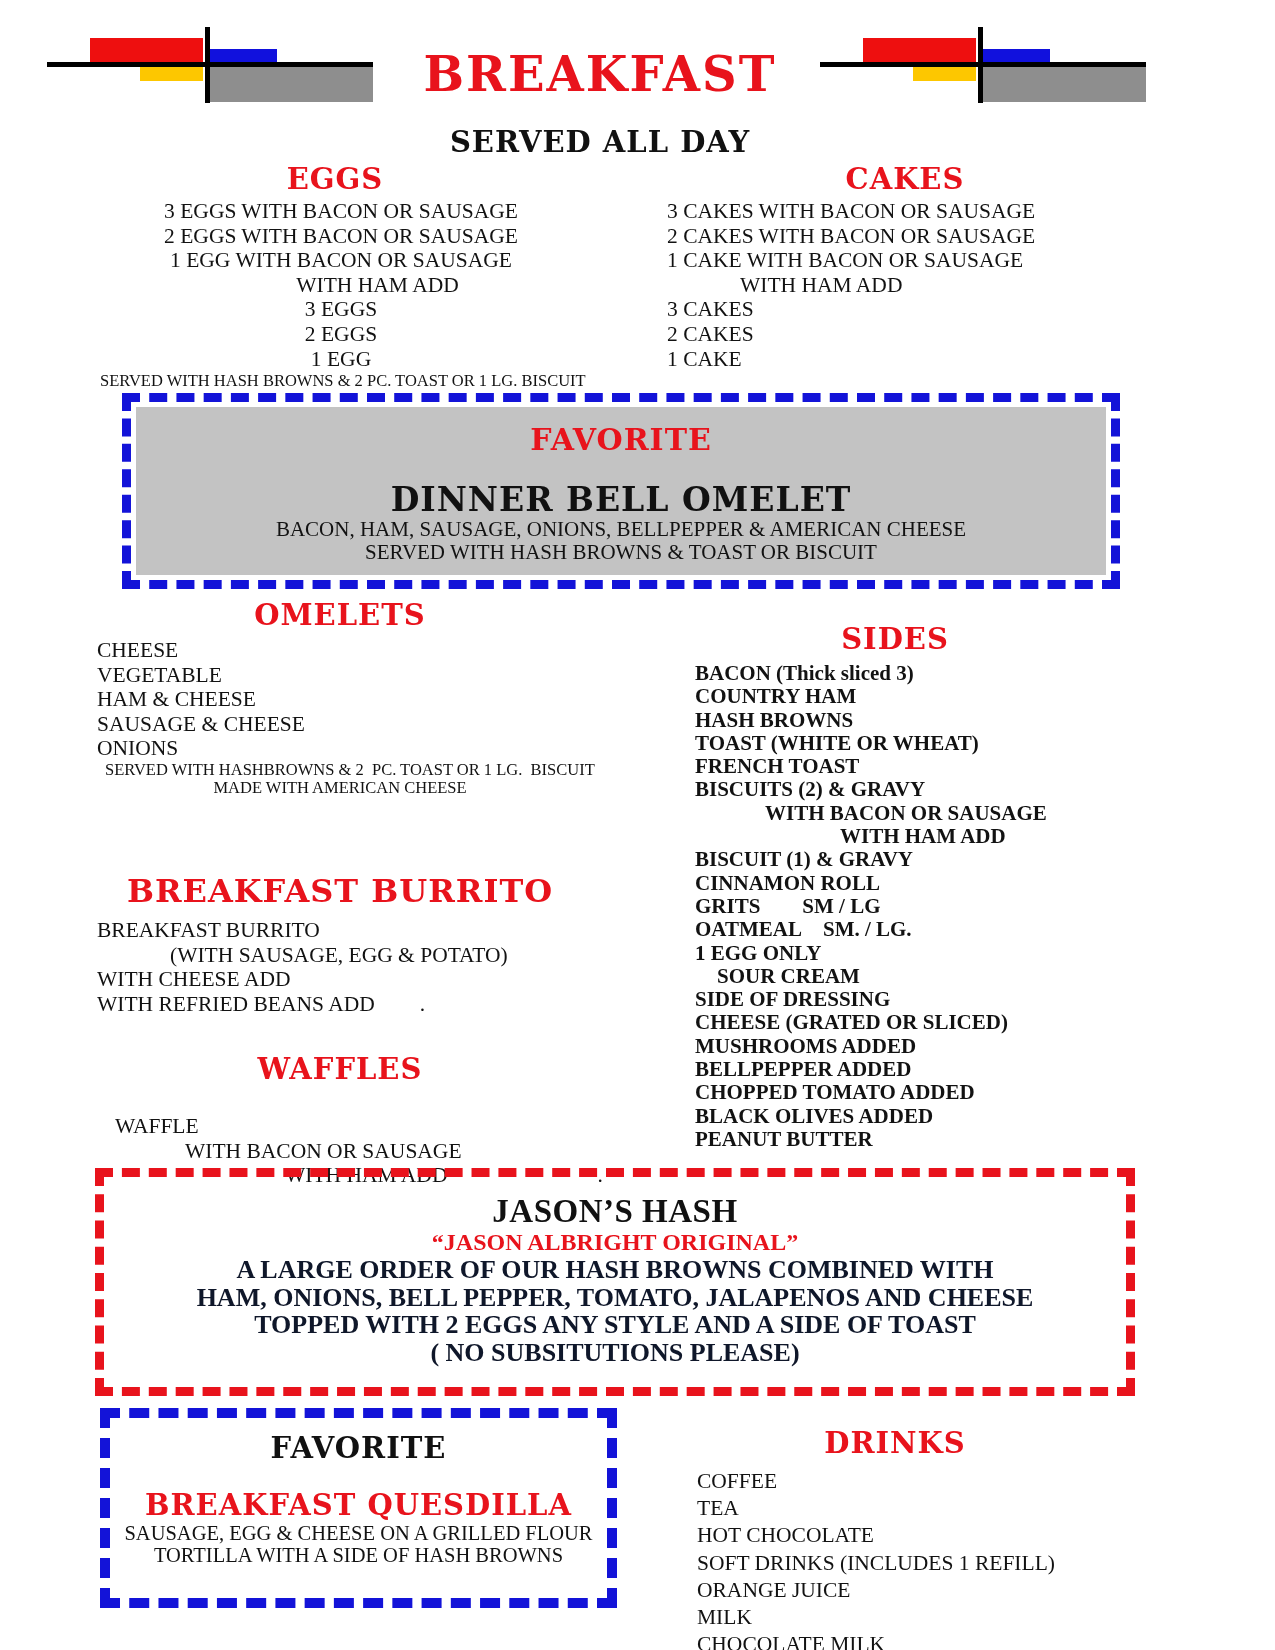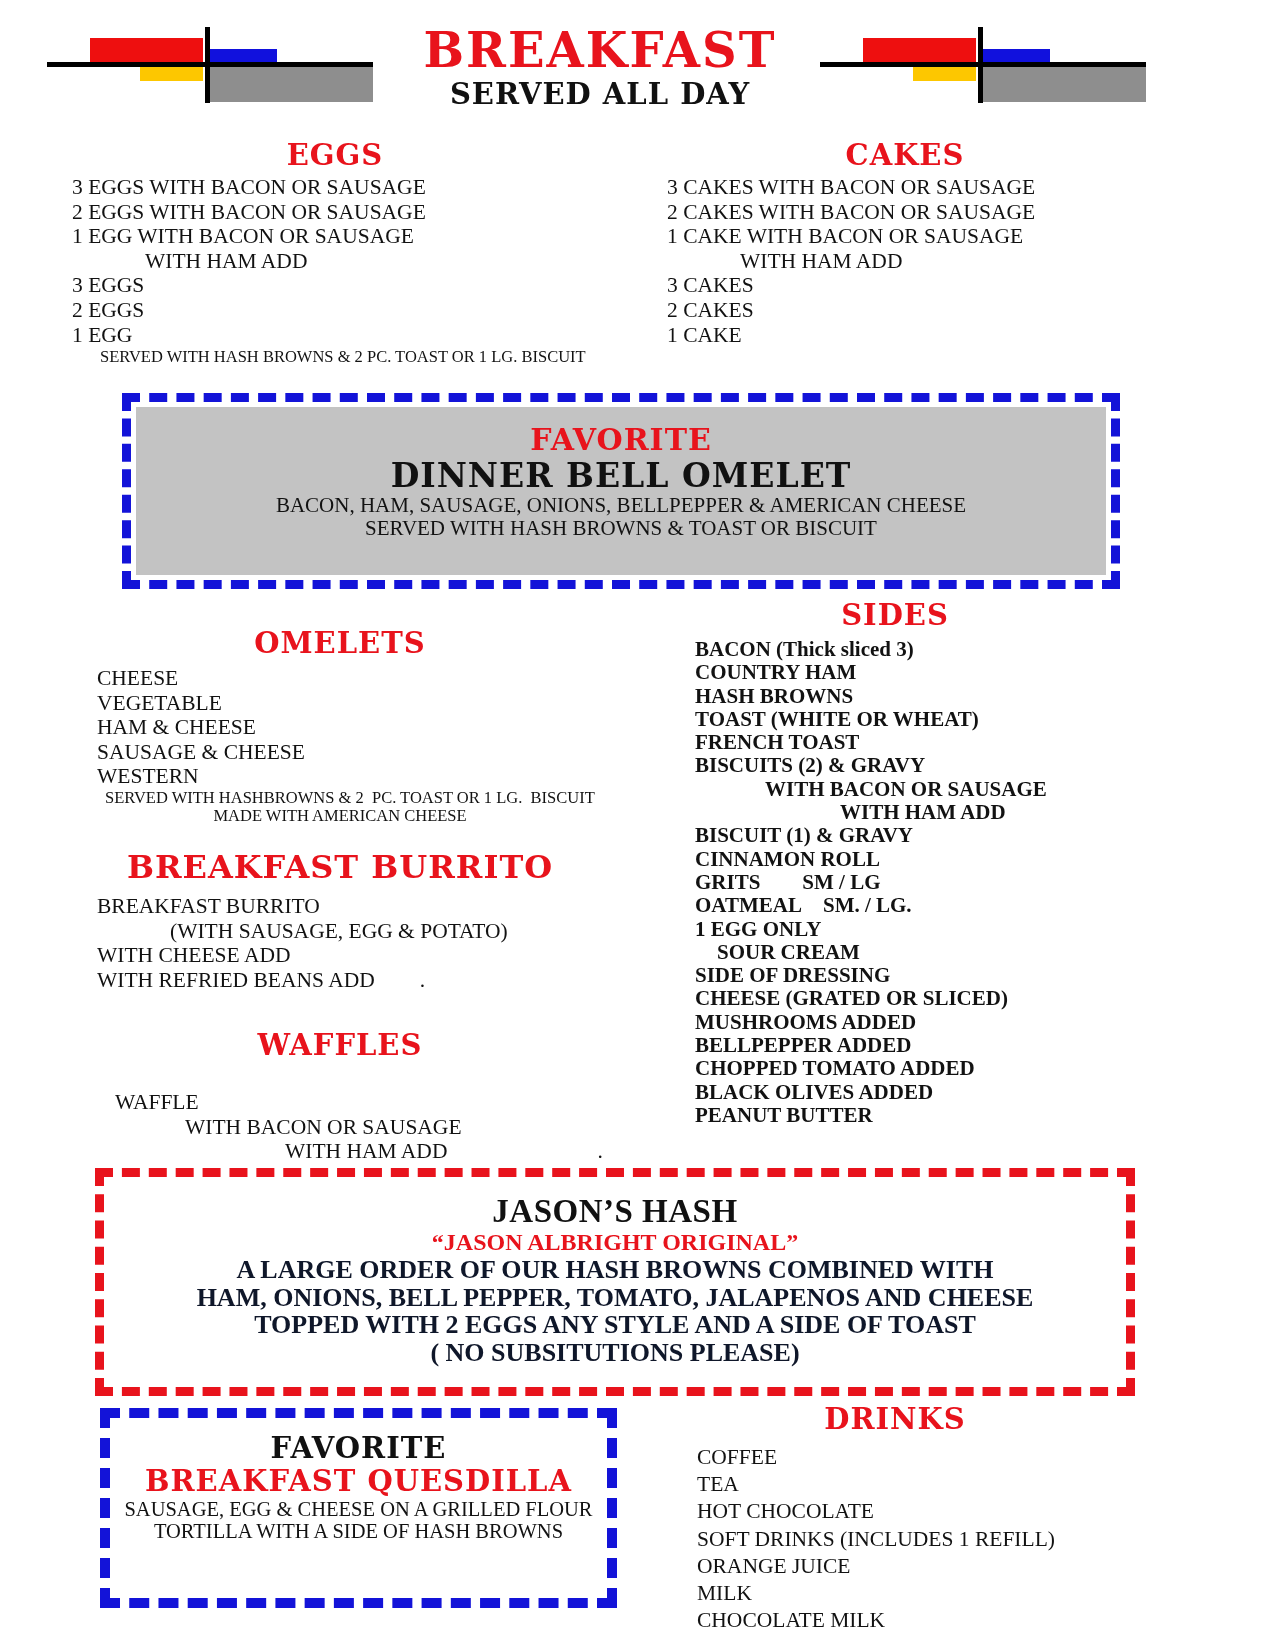--- a/index.html
+++ b/index.html
@@ -10,54 +10,54 @@
   .logo{position:absolute;width:326px;height:76px;}
   .logo .rect{position:absolute;}
   .lg-red{left:43px;top:11px;width:113px;height:25px;background:#ee0f0f;}
   .lg-blue{left:163px;top:22px;width:67px;height:14px;background:#1111dd;}
   .lg-yellow{left:93px;top:40px;width:63px;height:14px;background:#fdc700;}
   .lg-gray{left:163px;top:40px;width:163px;height:35px;background:#8e8e8e;}
   .lg-hline{left:0;top:35px;width:326px;height:5px;background:#000;}
   .lg-vline{left:158px;top:0;width:5px;height:76px;background:#000;}
 
   
-  .fancy{font-family:"DejaVu Serif",serif;font-weight:bold;letter-spacing:1px;}
+  .fancy{font-family:"DejaVu Serif",serif;font-weight:bold;letter-spacing:1px;margin-top:24px;}
   #page-title{position:absolute;left:375px;top:22px;width:450px;text-align:center;}
   #page-title .main{font-size:48px;line-height:56px;color:#e8131c;letter-spacing:2px;}
   #page-title .sub{font-size:29px;line-height:32px;color:#111;}
 
   .sec{position:absolute;}
   .sec-title{font-size:29px;line-height:34px;text-align:center;color:#e8131c;}
   .sec-title.big{font-size:32px;line-height:38px;}
 
   
   .mi{font-size:21.5px;line-height:24.6px;white-space:pre;}
   .note{font-size:16.5px;line-height:18px;}
 
   #sec-eggs{left:60px;top:138px;width:550px;}
   #sec-eggs .sec-title{margin-bottom:3px;}
-  #sec-eggs .mi{padding-left:12px;}
+  #sec-eggs .mi{padding-left:12px;text-align:center;}
   #sec-eggs .mi.ind{padding-left:85px;}
   #sec-eggs .note{padding-left:40px;margin-top:1px;}
 
   #sec-cakes{left:630px;top:138px;width:550px;}
   #sec-cakes .sec-title{margin-bottom:3px;}
   #sec-cakes .mi{padding-left:37px;}
   #sec-cakes .mi.ind{padding-left:110px;}
 
   
   #fav-box{position:absolute;left:122px;top:393px;width:998px;height:196px;
            border:9px dashed #1313d8;box-sizing:border-box;}
   #fav-box .inner{position:absolute;left:5px;right:5px;top:5px;bottom:5px;
                   background:#c3c3c3;text-align:center;}
   #fav-box .lbl{margin-top:16px;font-size:30px;line-height:34px;color:#e8131c;}
   #fav-box .nm{font-size:33px;line-height:37px;color:#111;}
   #fav-box .dl{font-size:21px;line-height:22.5px;}
 
-  #sec-omelets{left:60px;top:626px;width:560px;}
+  #sec-omelets{left:60px;top:574px;width:560px;}
   #sec-omelets .sec-title{margin-bottom:6px;}
   #sec-omelets .mi{padding-left:37px;}
   #sec-omelets .note{padding-left:45px;font-family:Liberation Serif, serif;}
   #sec-omelets .note.ctr{padding-left:0;text-align:center;}
 
   #sec-sides{left:630px;top:598px;width:530px;}
   #sec-sides .sec-title{margin-bottom:6px;}
   #sec-sides .mi{padding-left:65px;line-height:23.3px;font-size:21px;font-weight:bold;}
   #sec-sides .mi.ind1{padding-left:135px;}
   #sec-sides .mi.ind2{padding-left:210px;}
@@ -154,21 +154,21 @@
       <div class="dl">SERVED WITH HASH BROWNS &amp; TOAST OR BISCUIT</div>
     </div>
   </div>
 
   <div class="sec" id="sec-omelets">
     <div class="fancy sec-title">OMELETS</div>
     <div class="mi">CHEESE</div>
     <div class="mi">VEGETABLE</div>
     <div class="mi">HAM &amp; CHEESE</div>
     <div class="mi">SAUSAGE &amp; CHEESE</div>
-    <div class="mi">WESTERN</div>
+    <div class="mi">ONIONS</div>
     <div class="note">SERVED WITH HASHBROWNS &amp; 2&nbsp; PC. TOAST OR 1 LG.&nbsp; BISCUIT</div>
     <div class="note ctr">MADE WITH AMERICAN CHEESE</div>
   </div>
 
   <div class="sec" id="sec-sides">
     <div class="fancy sec-title">SIDES</div>
     <div class="mi">BACON (Thick sliced 3)</div>
     <div class="mi">COUNTRY HAM</div>
     <div class="mi">HASH BROWNS</div>
     <div class="mi">TOAST (WHITE OR WHEAT)</div>

